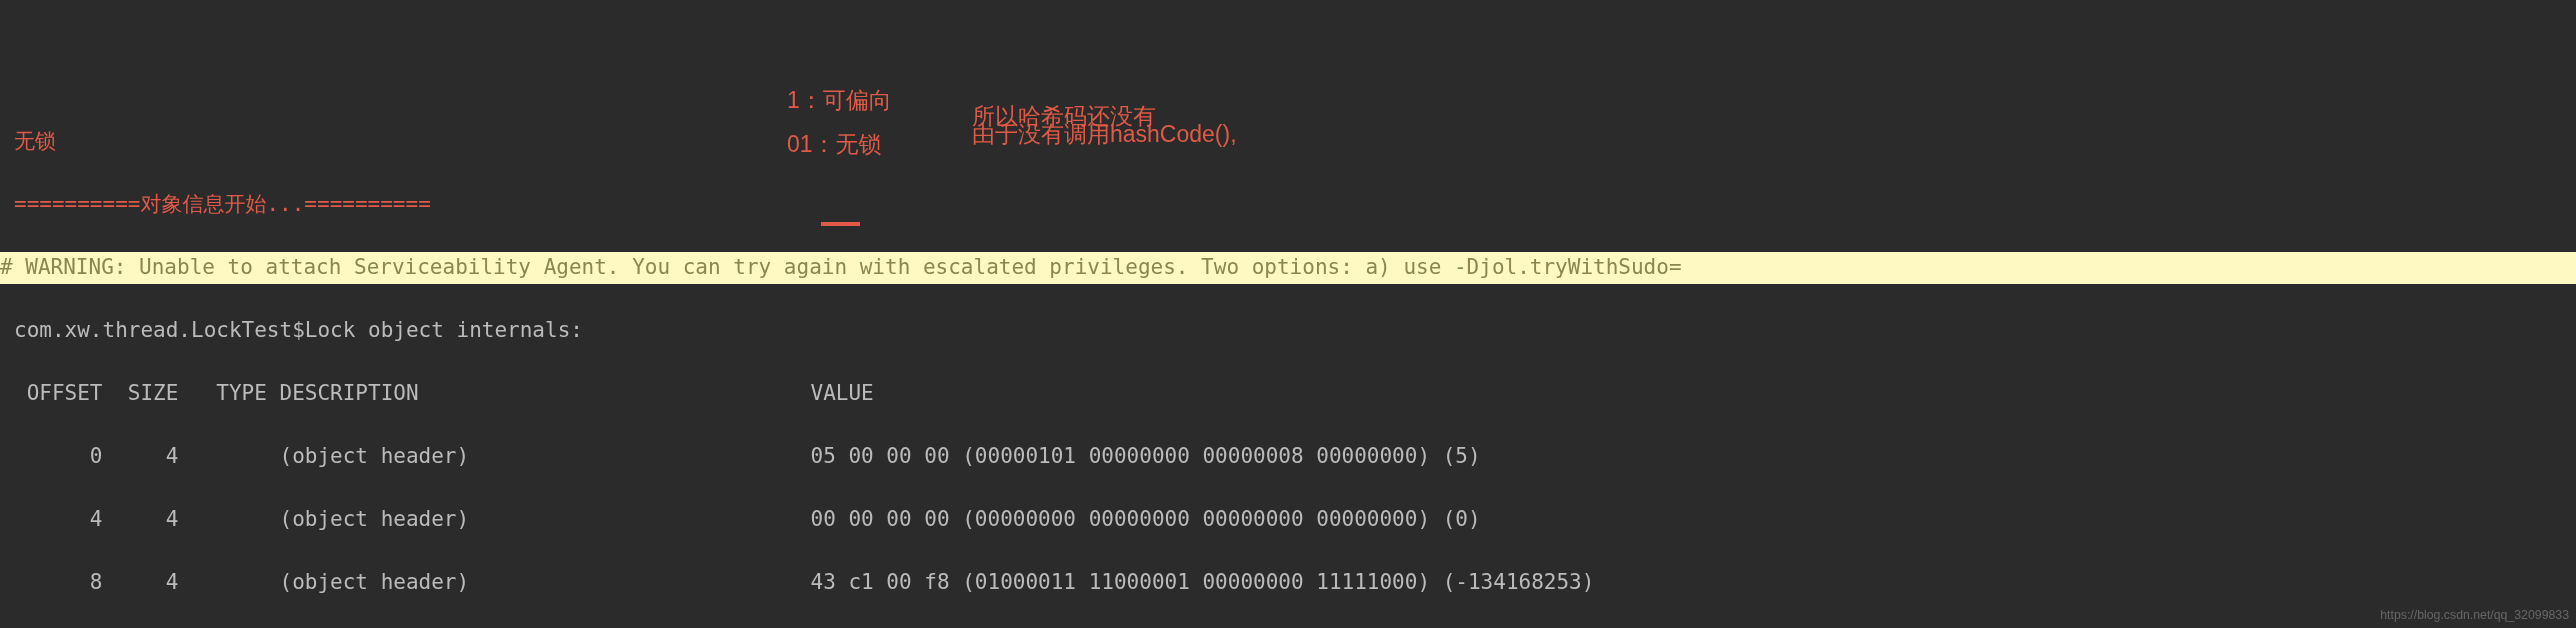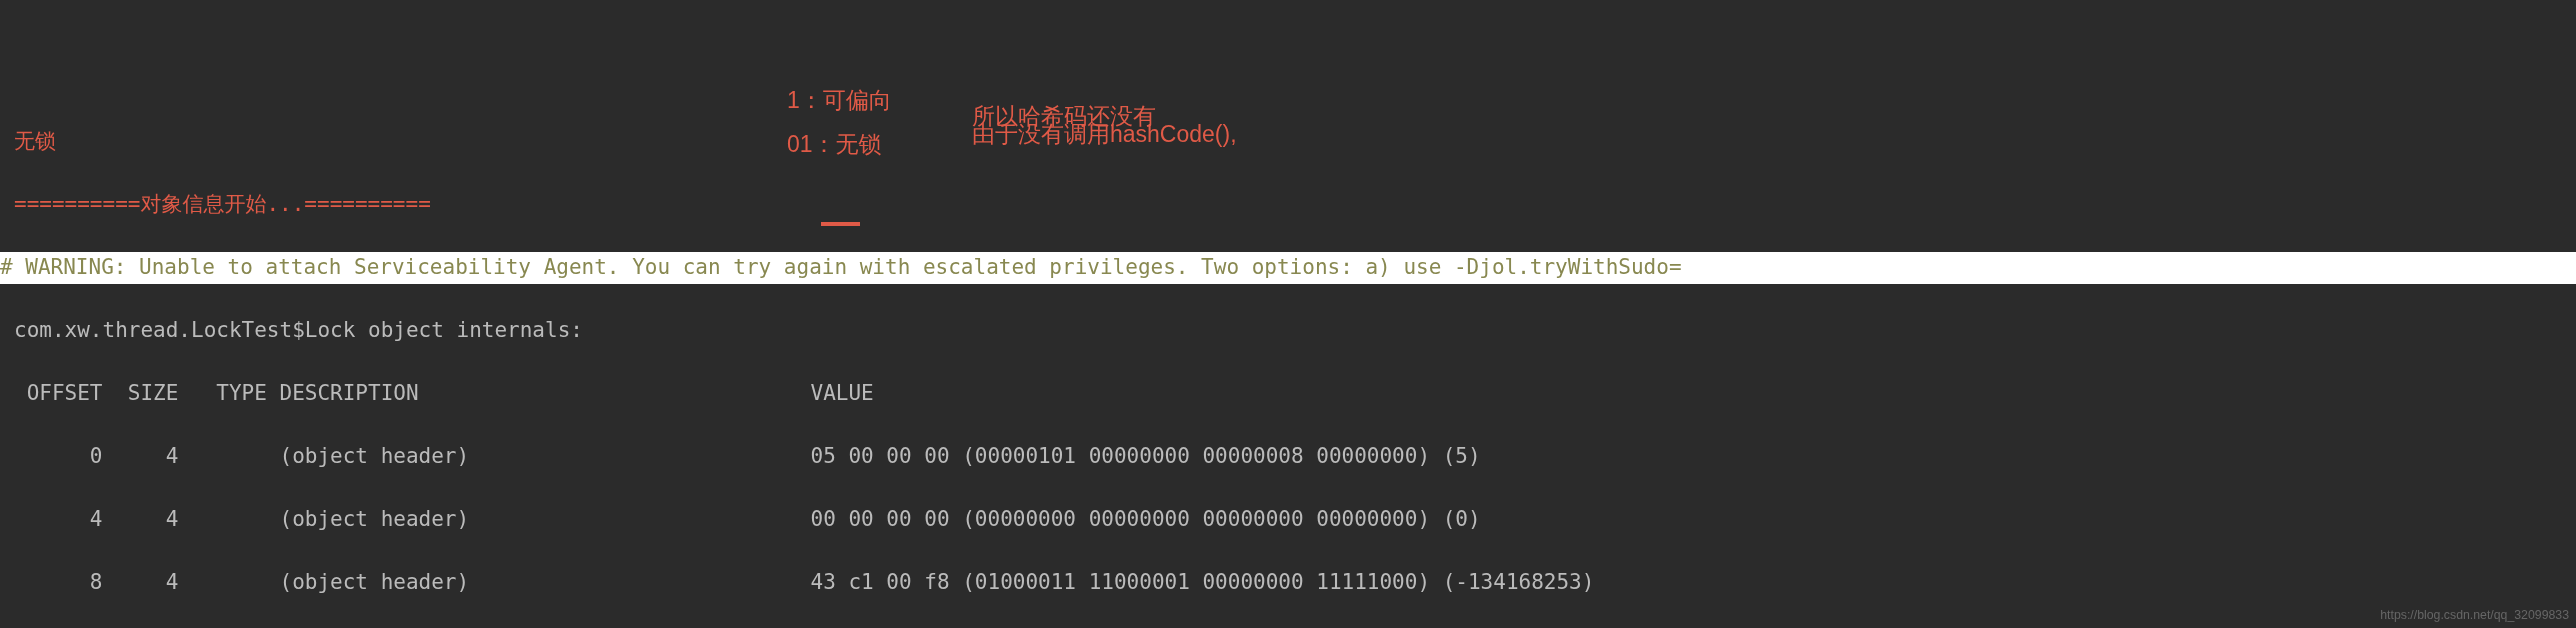--- a/index.html
+++ b/index.html
@@ -16,21 +16,21 @@
       white-space: pre;
       overflow: hidden;
       position: relative;
       width: 2576px;
       height: 628px;
     }
     .red-text {
       color: #e05a47;
     }
     .warning-line {
-      background-color: #ffffff;
+      background-color: #fef9c3;
       color: #888850;
       display: block;
       width: 100%;
     }
     .annotation {
       position: absolute;
       color: #e05a47;
       font-family: 'PingFang SC', 'Microsoft YaHei', sans-serif;
       font-size: 23px;
       white-space: nowrap;

